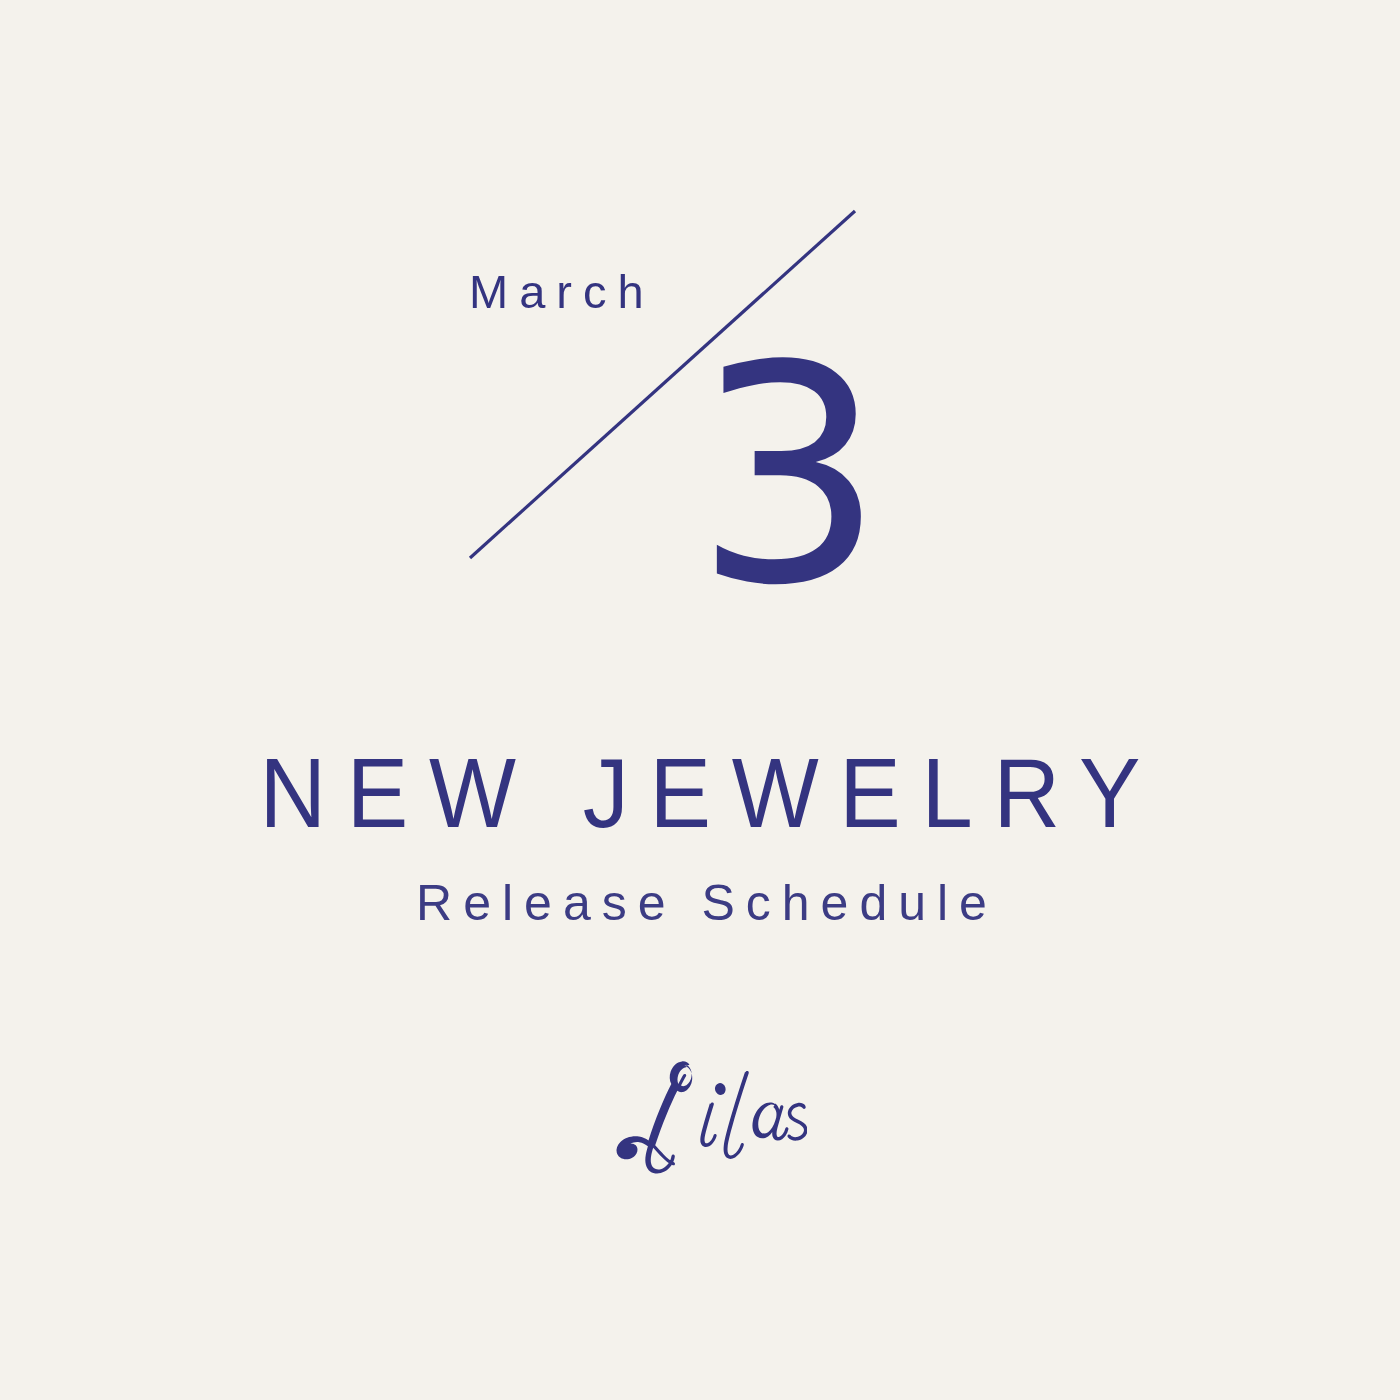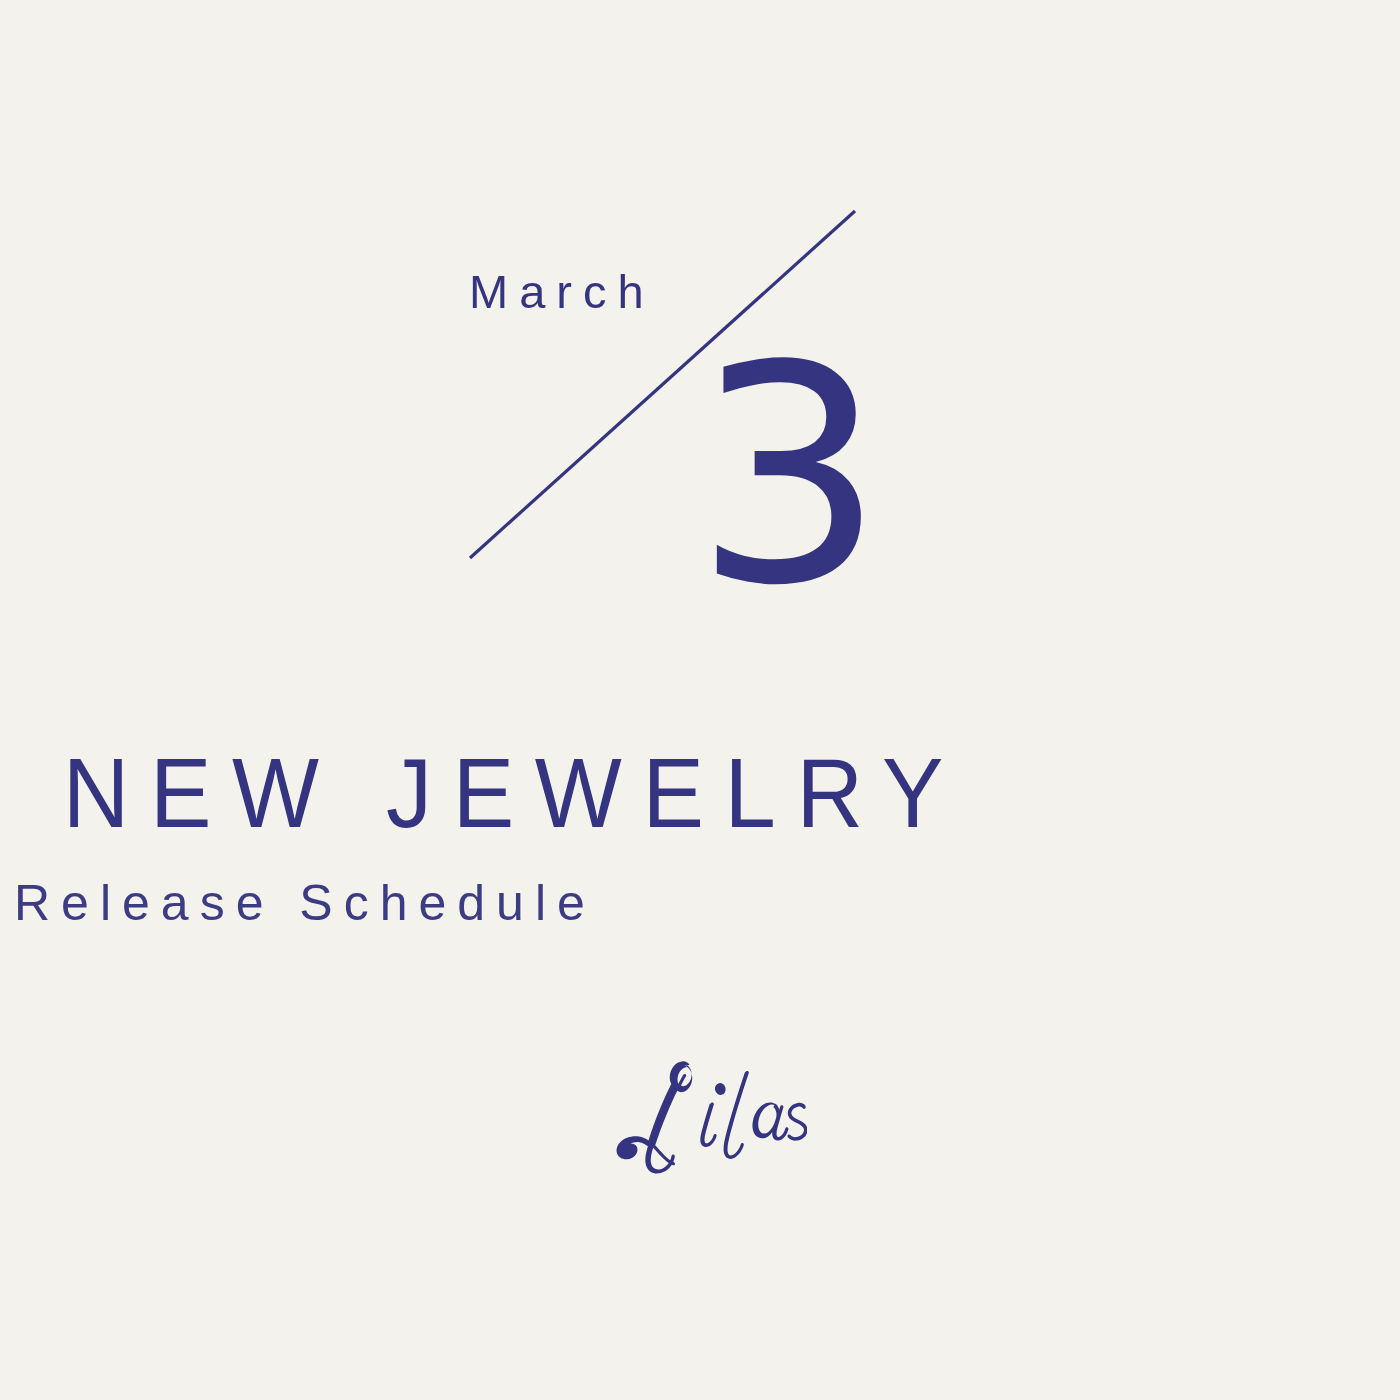--- a/index.html
+++ b/index.html
@@ -74,20 +74,21 @@
     letter-spacing: 0;
     white-space: nowrap;
   }
 
   
   .headline-block {
     position: absolute;
     left: 0;
     top: 744px;
     width: 1400px;
+    text-align: center;
   }
 
   .headline {
     font-family: "Liberation Sans Narrow", "Liberation Sans", sans-serif;
     font-size: 98px;
     font-weight: 300;
     letter-spacing: 22px;
     color: #343480;
     line-height: 1;
     margin: 0;

